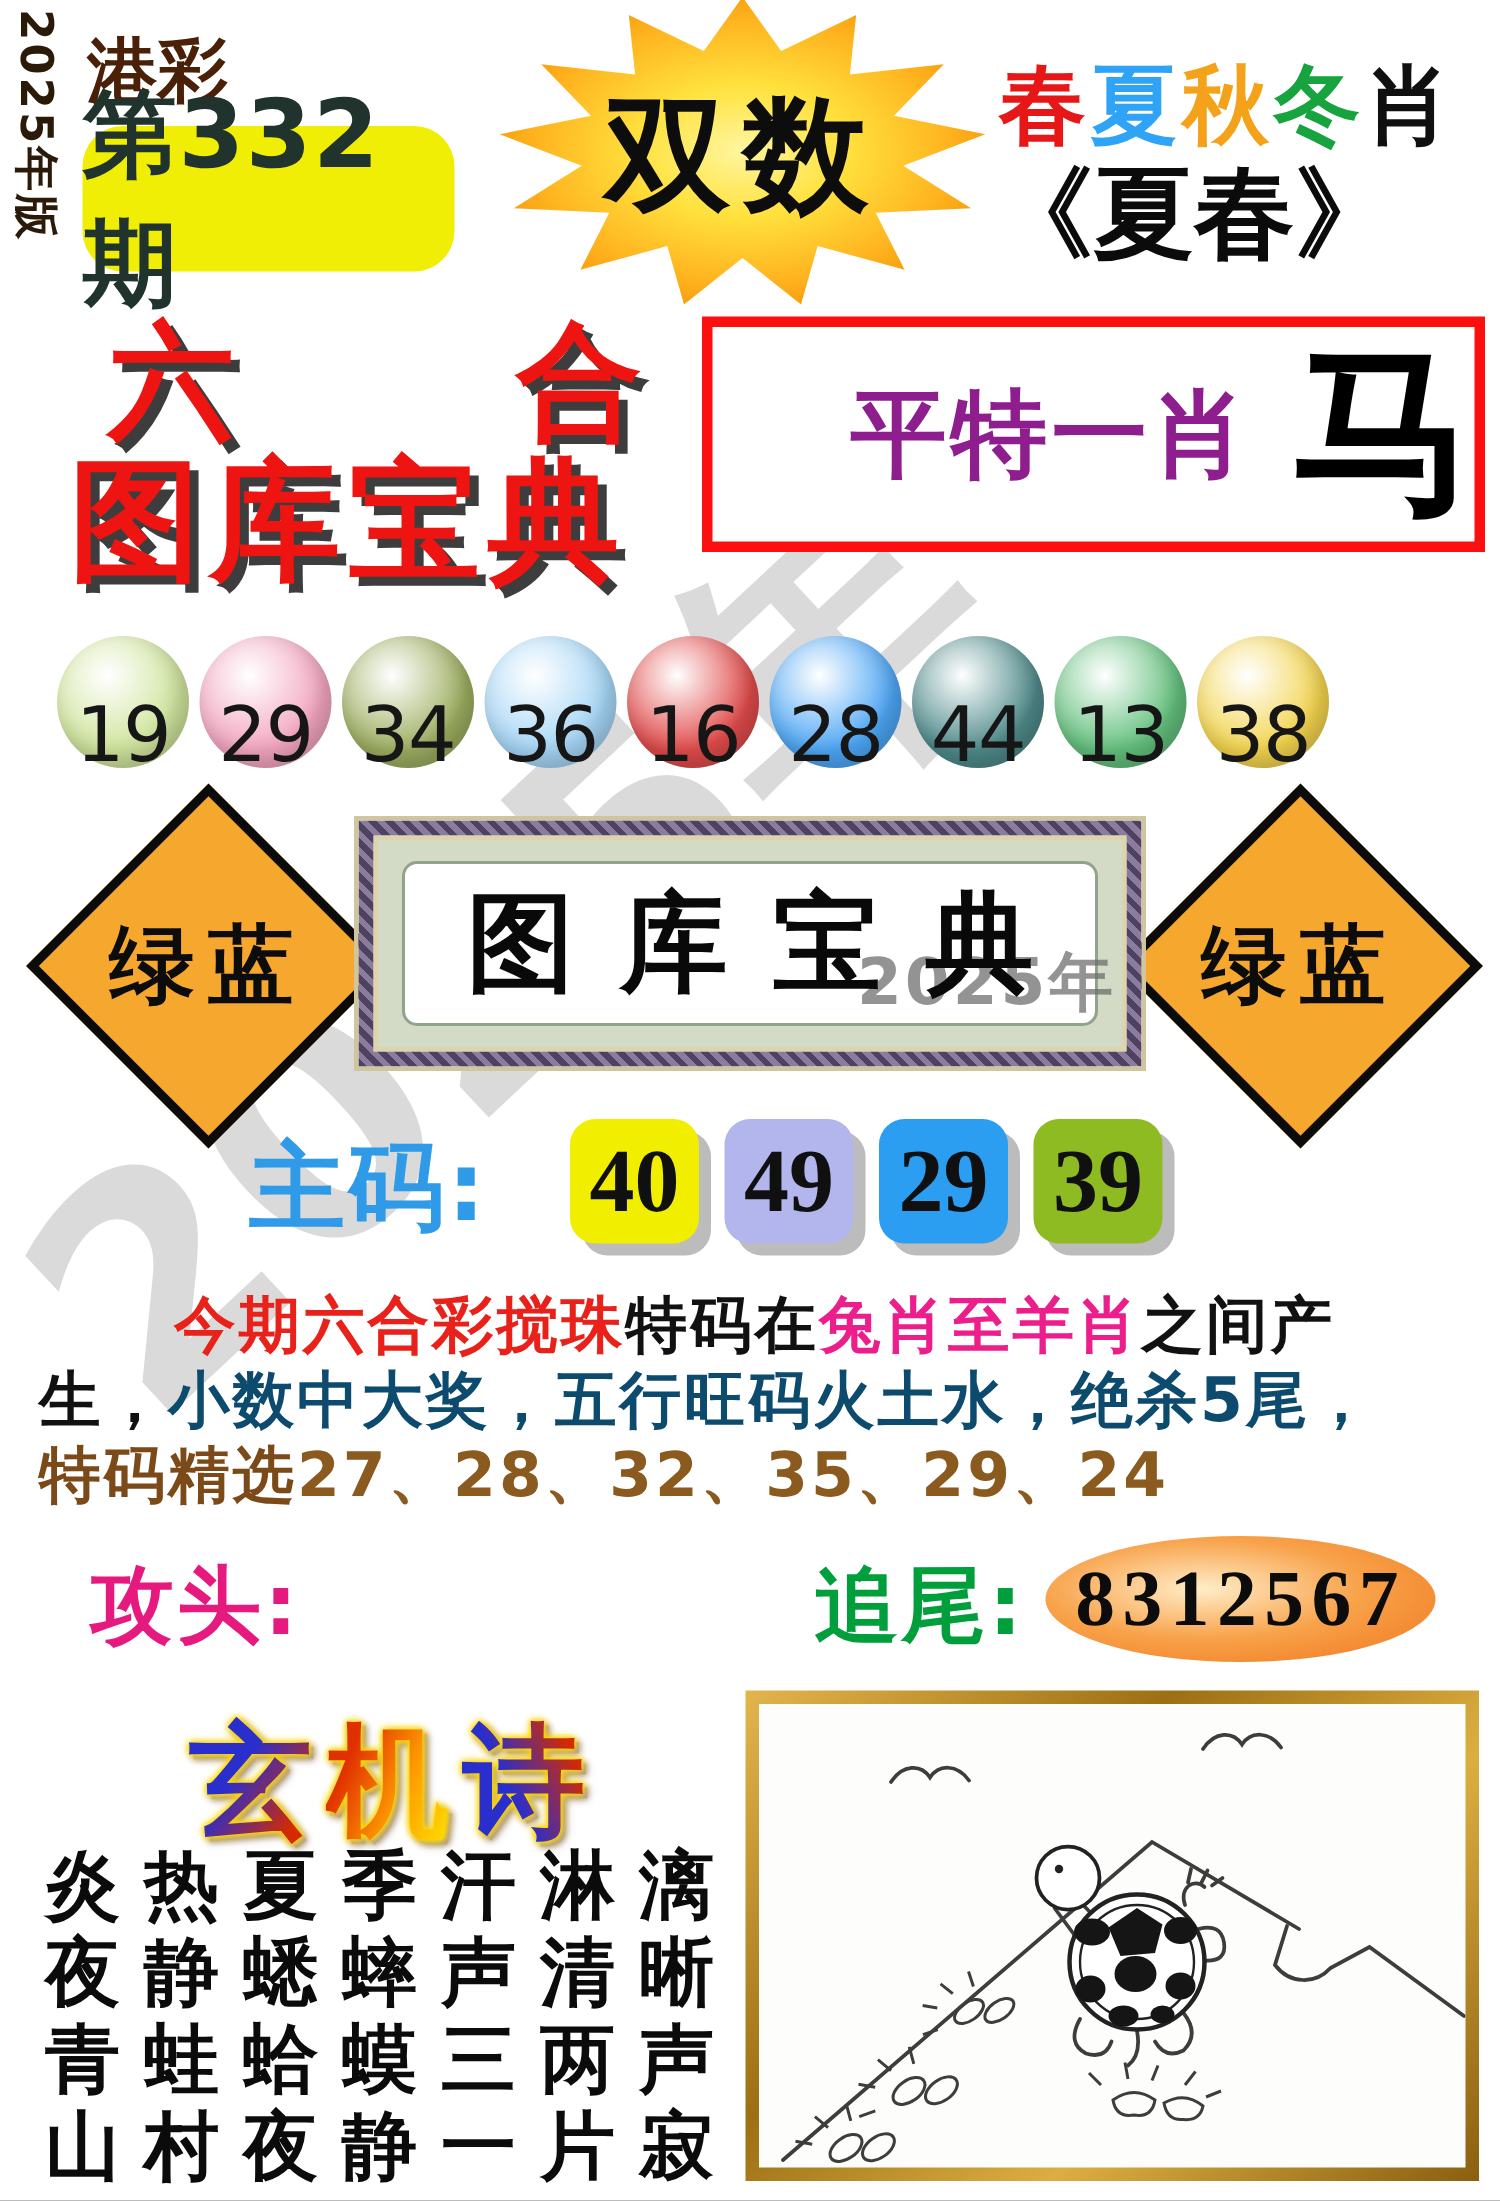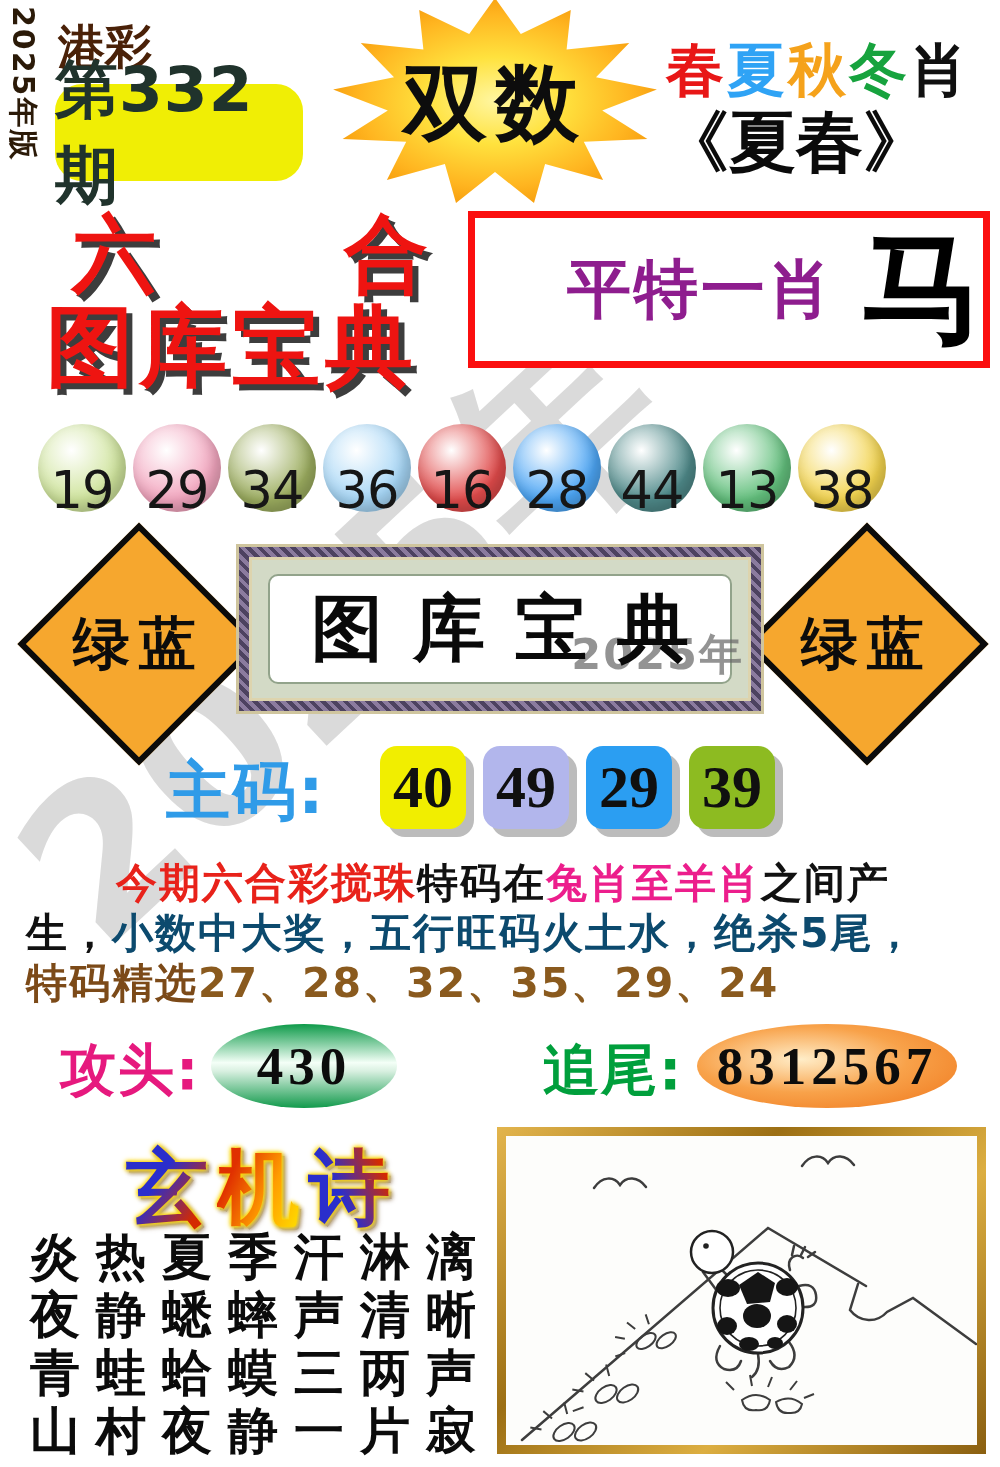--- a/index.html
+++ b/index.html
@@ -255,23 +255,20 @@
       </div>
   </div>
 
   <div class="abs analysis">
     <p class="indent"><span style="color: rgb(232, 34, 26);">今期六合彩搅珠</span><span style="color: rgb(17, 17, 17);">特码在</span><span style="color: rgb(236, 30, 140);">兔肖至羊肖</span><span style="color: rgb(17, 17, 17);">之间产</span></p>
     <p><span style="color: rgb(17, 17, 17);">生，</span><span style="color: #0c4a6e; text-align: center;">小数中大奖，五行旺码火土水，绝杀5尾，</span></p>
     <p><span style="color: rgb(124, 74, 24);">特码精选</span><span style="color: rgb(138, 90, 30);">27、28、32、35、29、24</span></p>
   </div>
 
   <div class="abs gt-label">攻头:</div>
-  <div class="abs gt-ellipse">
-    <span class="ellipse-num">430</span>
-  </div>
   <div class="abs zw-label">追尾:</div>
   <div class="abs zw-ellipse">
     <span class="ellipse-num">8312567</span>
   </div>
 
   <div class="abs poem-title">
     <span>玄</span><span>机</span><span>诗</span>
   </div>
   <div class="abs poem">
     <div>炎热夏季汗淋漓</div>

